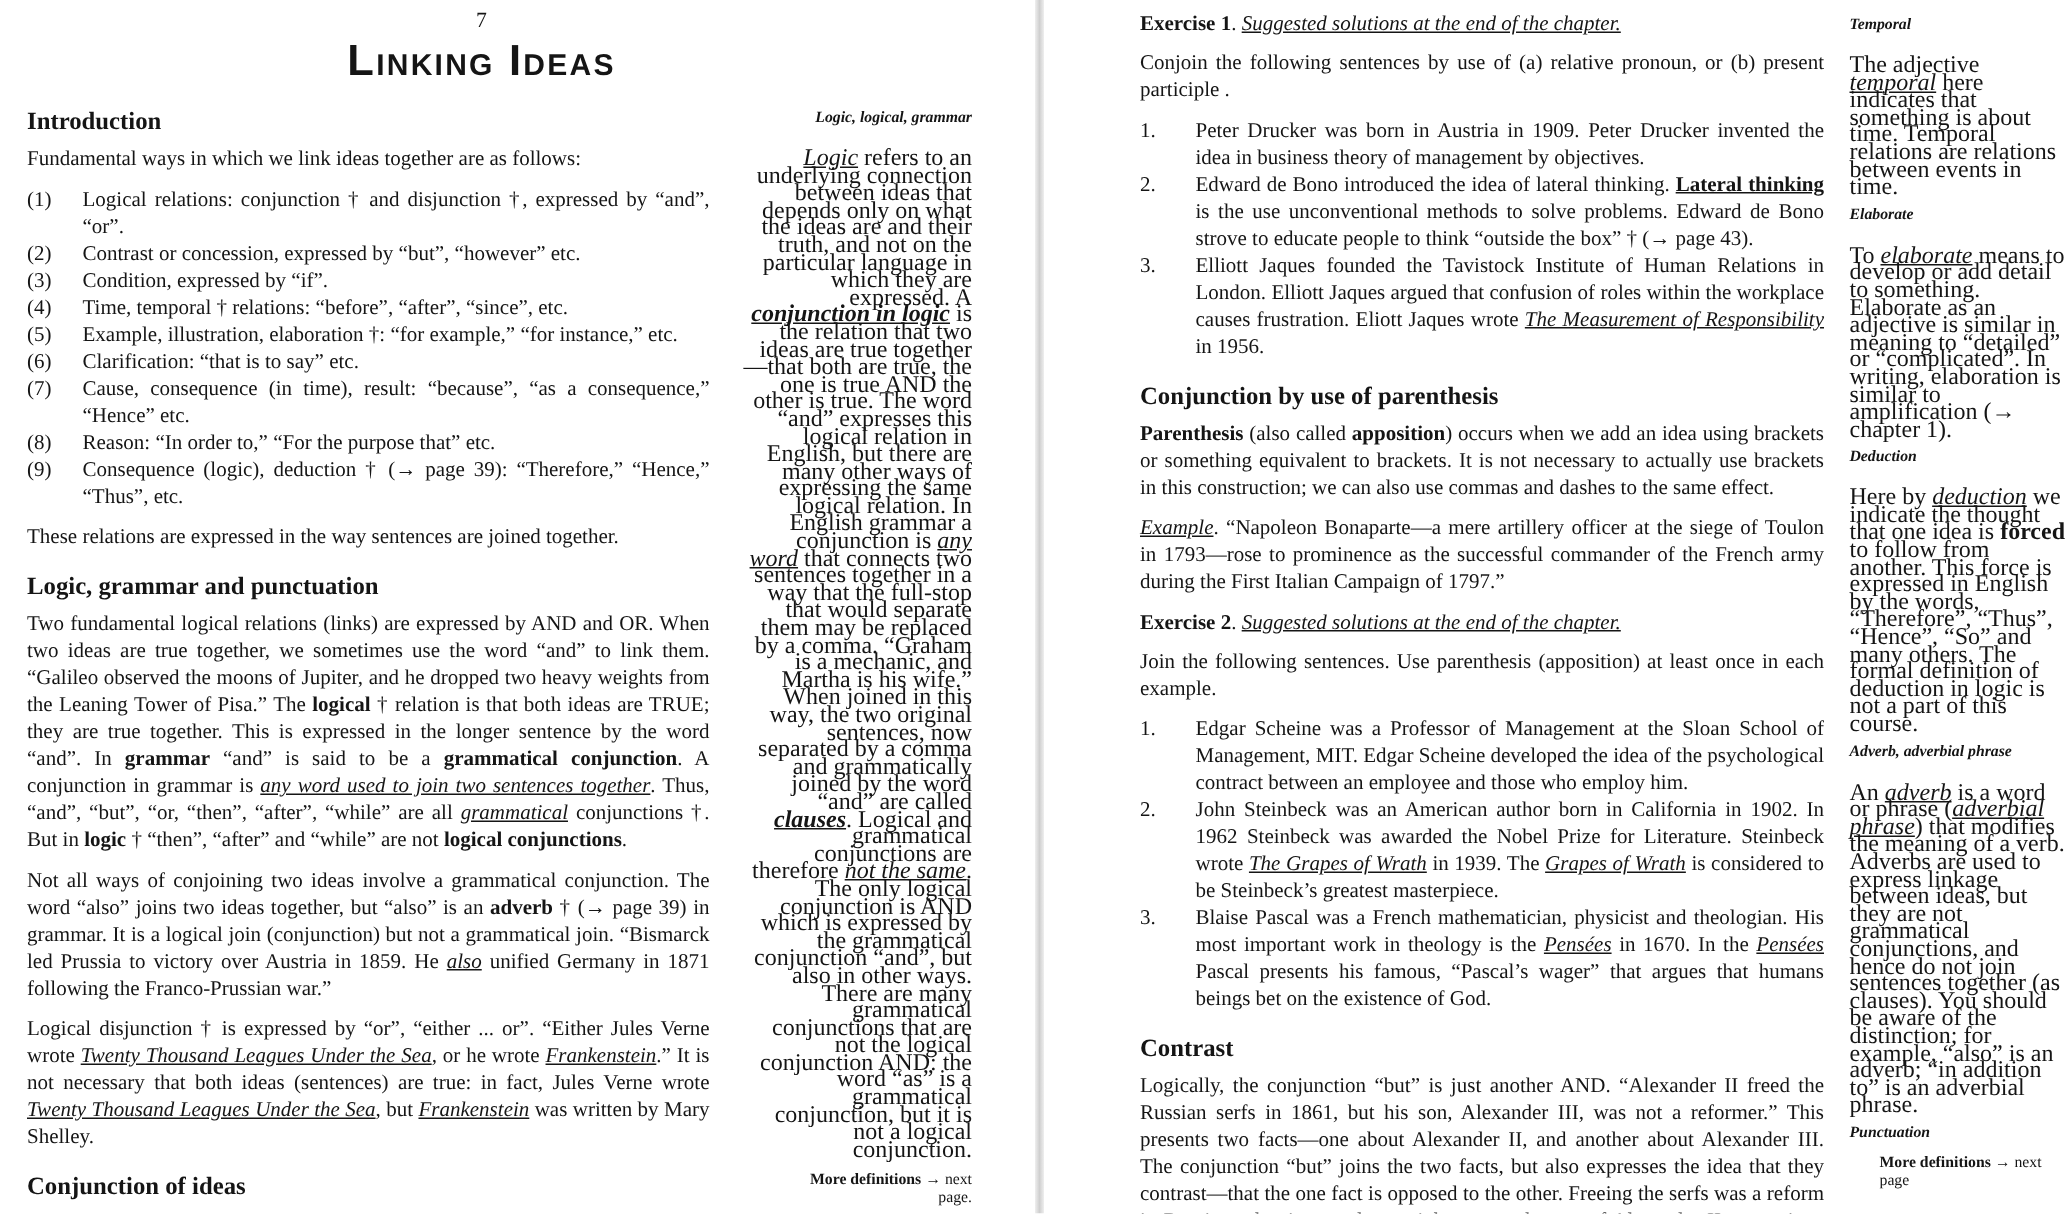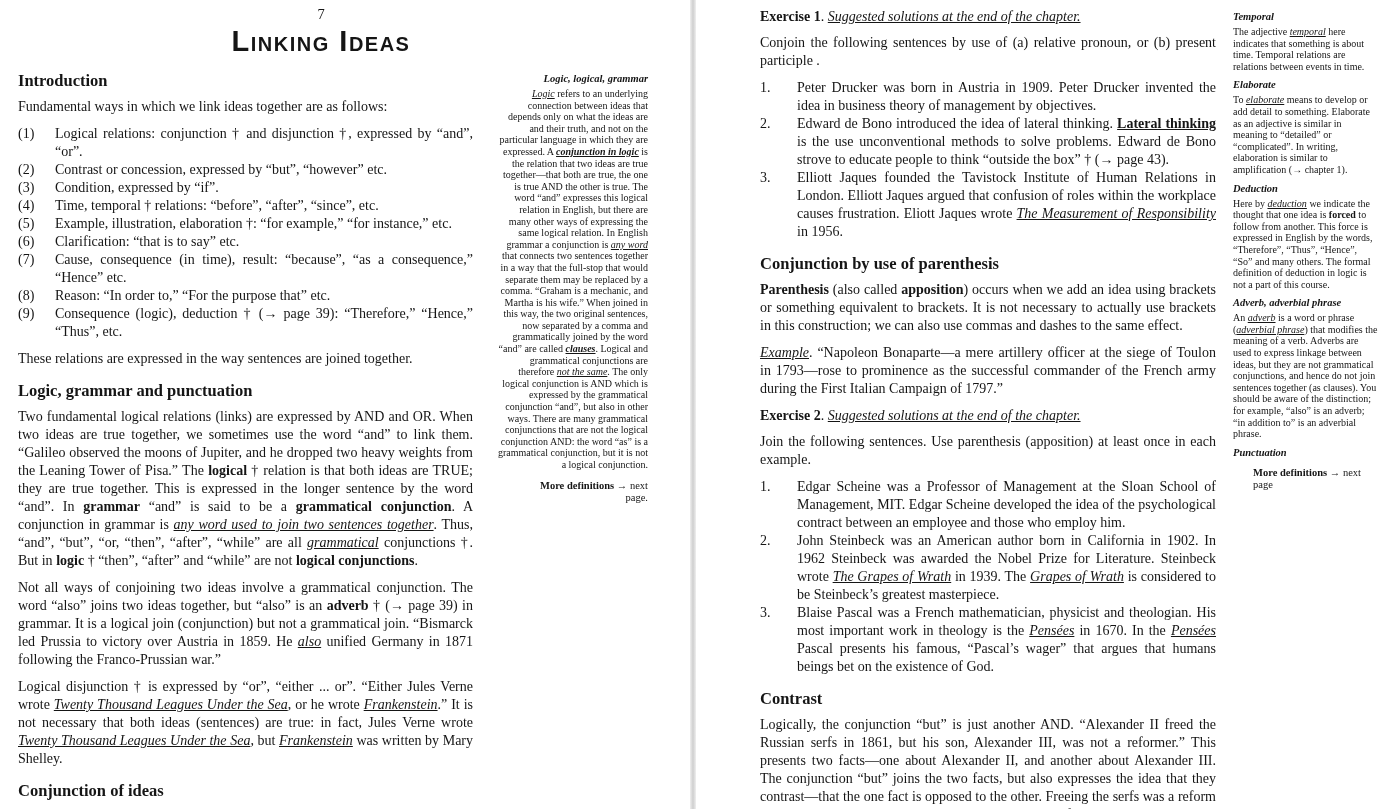--- a/index.html
+++ b/index.html
@@ -36,21 +36,21 @@
 
   h2 { font-size: 16.5px; font-weight: 700; margin: 13px 0 7px; }
   .body { font-size: 14px; line-height: 18px; text-align: justify; margin: 0 0 9px; }
   .exlabel { font-size: 14px; line-height: 18px; margin: 6px 0 8px; }
   .list { margin: 0 0 9px; }
   .li { display: flex; font-size: 14px; line-height: 18px; }
   .li .num { flex: 0 0 37px; }
   .li .txt { flex: 1; text-align: justify; }
 
   .mh { font-size: 10.5px; font-weight: 700; font-style: italic; margin: 7px 0 3px; }
-  .mb { font-size: 10px; line-height: 11.6px; margin: 4px 0 3px; }
+  .mb { font-size: 16px; line-height: 11.6px; margin: 16px 0 3px; }
   .mfoot { font-size: 10.5px; line-height: 12px; margin-top: 9px; margin-left: 20px; }
 
   .rb { font-weight: 700; }
   .ri { font-style: italic; text-decoration: underline; }
   .ru { text-decoration: underline; }
 </style>
 </head>
 <body>
 
 <div class="spread">

